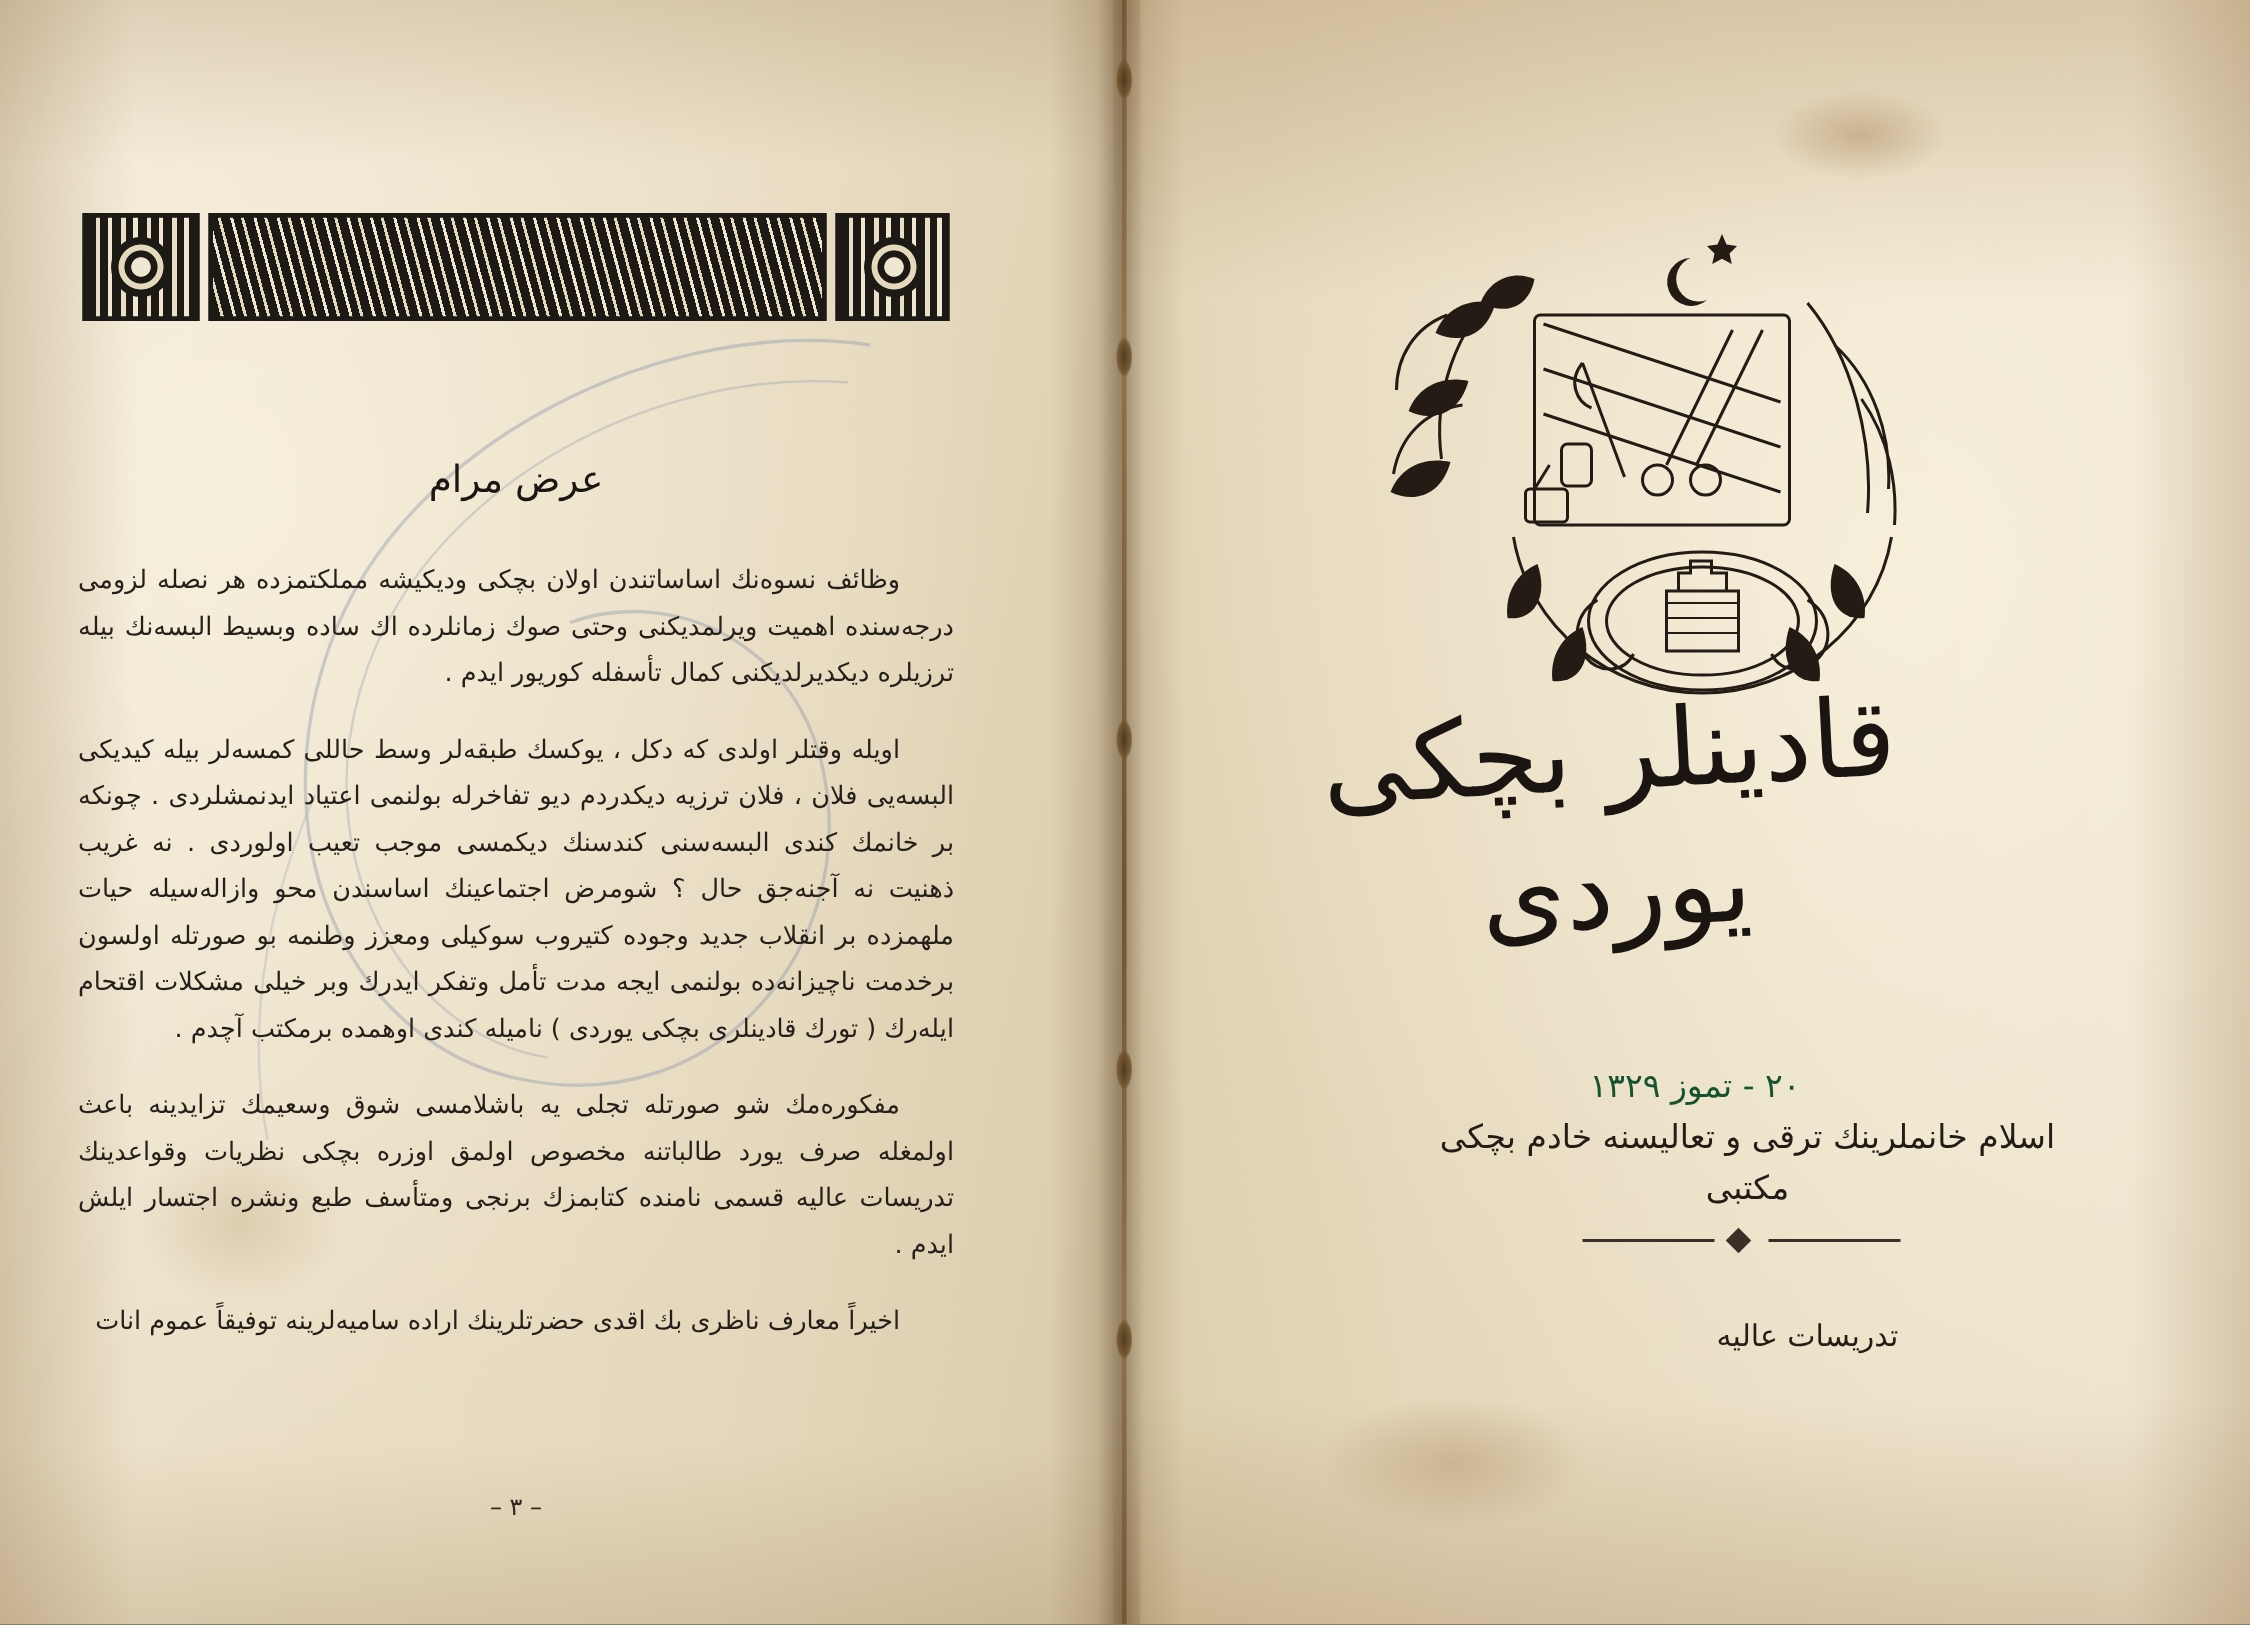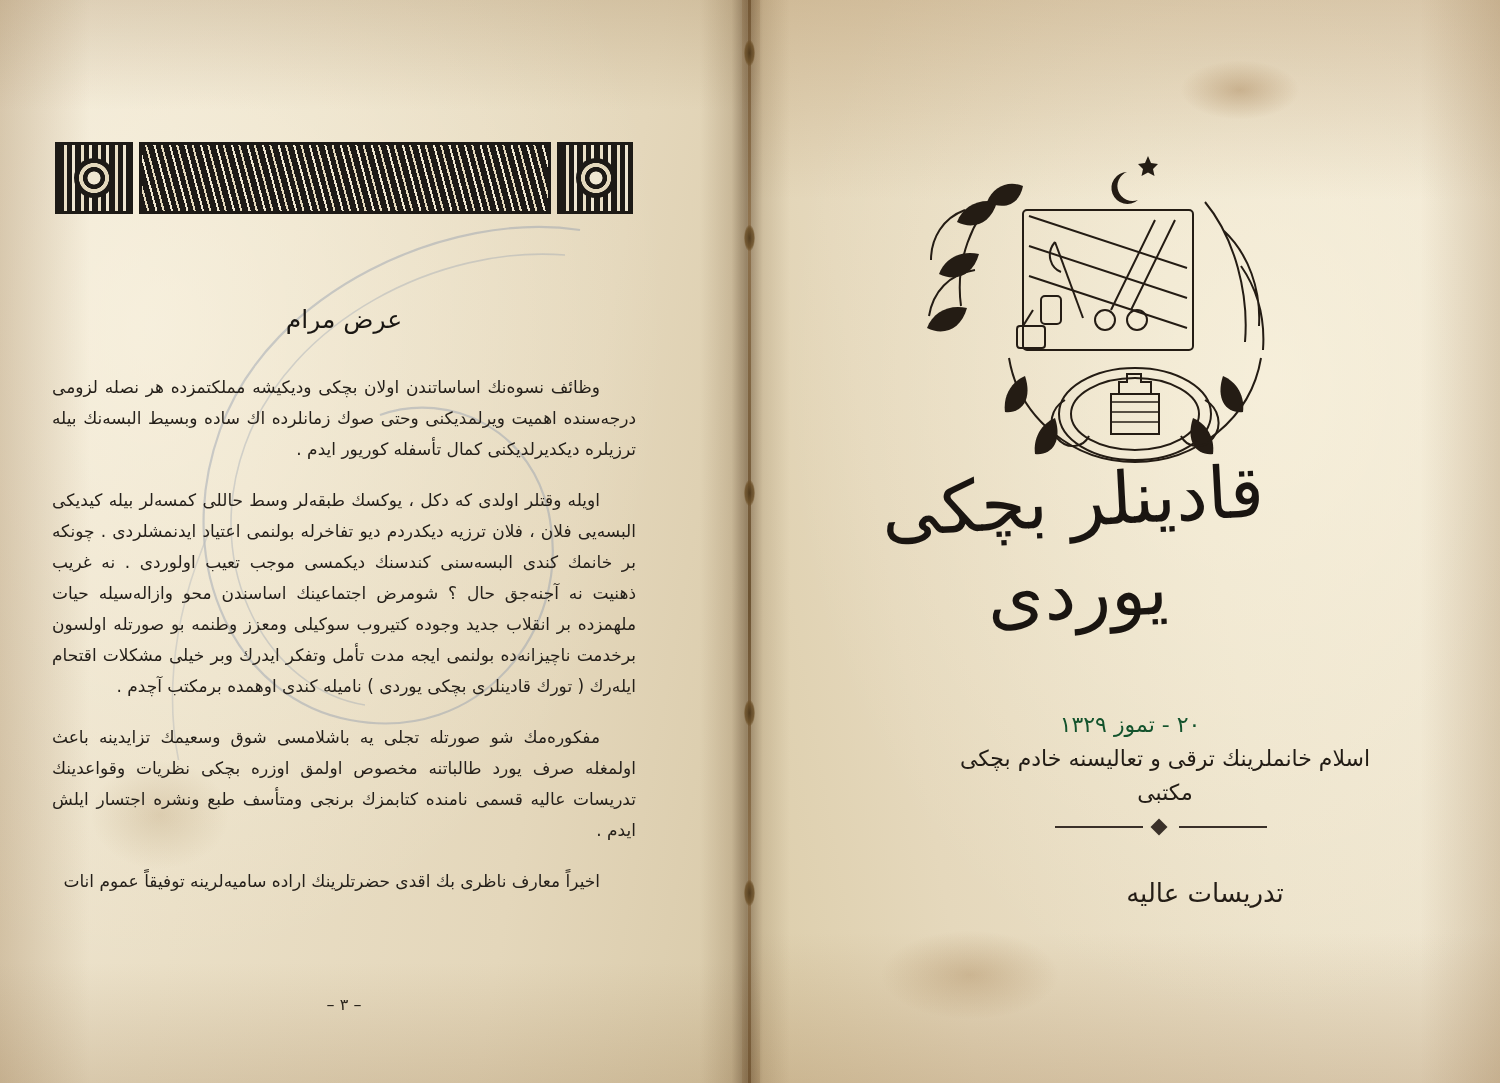--- a/index.html
+++ b/index.html
@@ -227,21 +227,21 @@
     position: absolute; left: 98px; top: 1px; width: 12px; height: 12px;
     background: #3a3029; transform: rotate(45deg);
   }
   .rp-publisher {
     position: absolute;
     left: 1075px;
     top: 878px;
     width: 260px;
     text-align: center;
     direction: rtl;
-    font-size: 26px;
+    font-size: 20px;
     color: #241d16;
   }
 
   
   .fox { position: absolute; border-radius: 50%; pointer-events: none; }
 </style>
 </head>
 <body>
 
 <div id="page">

